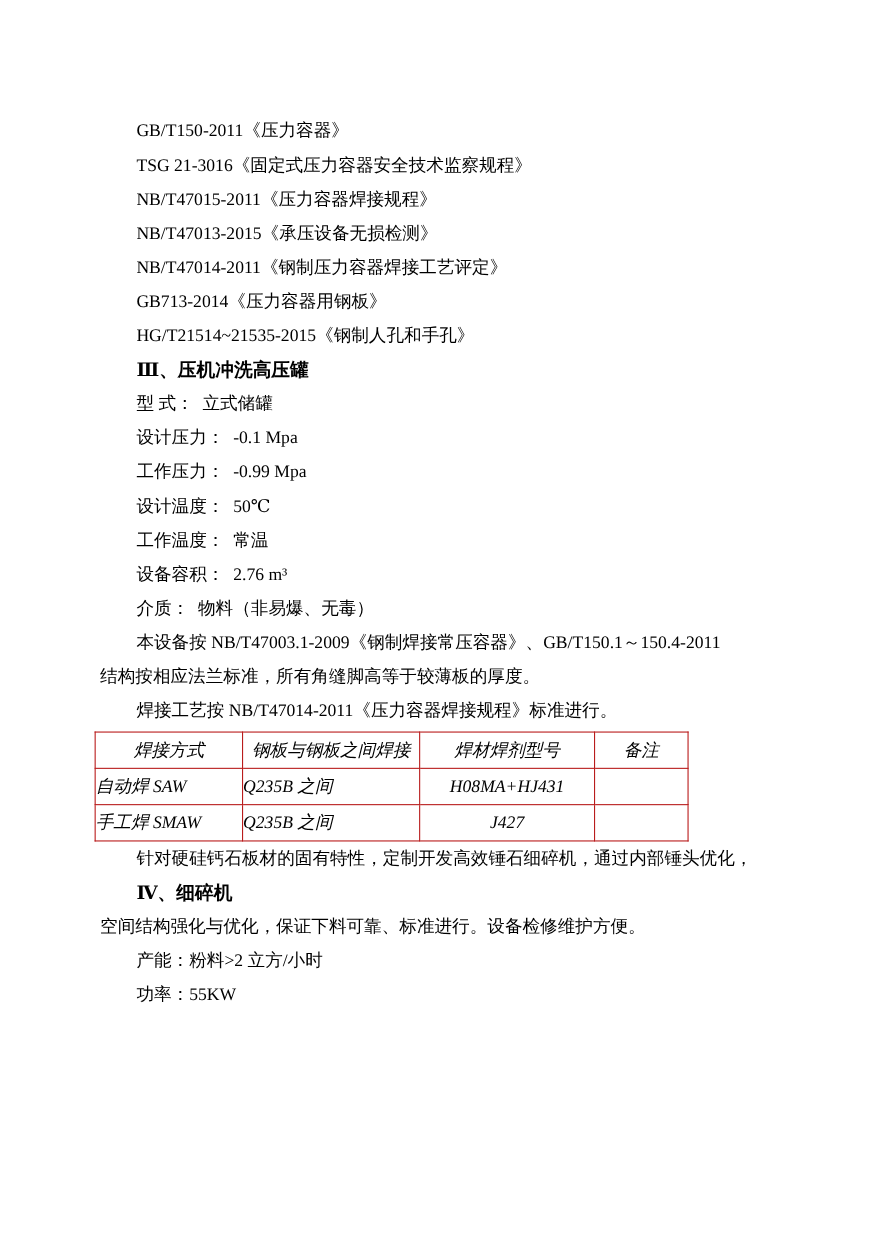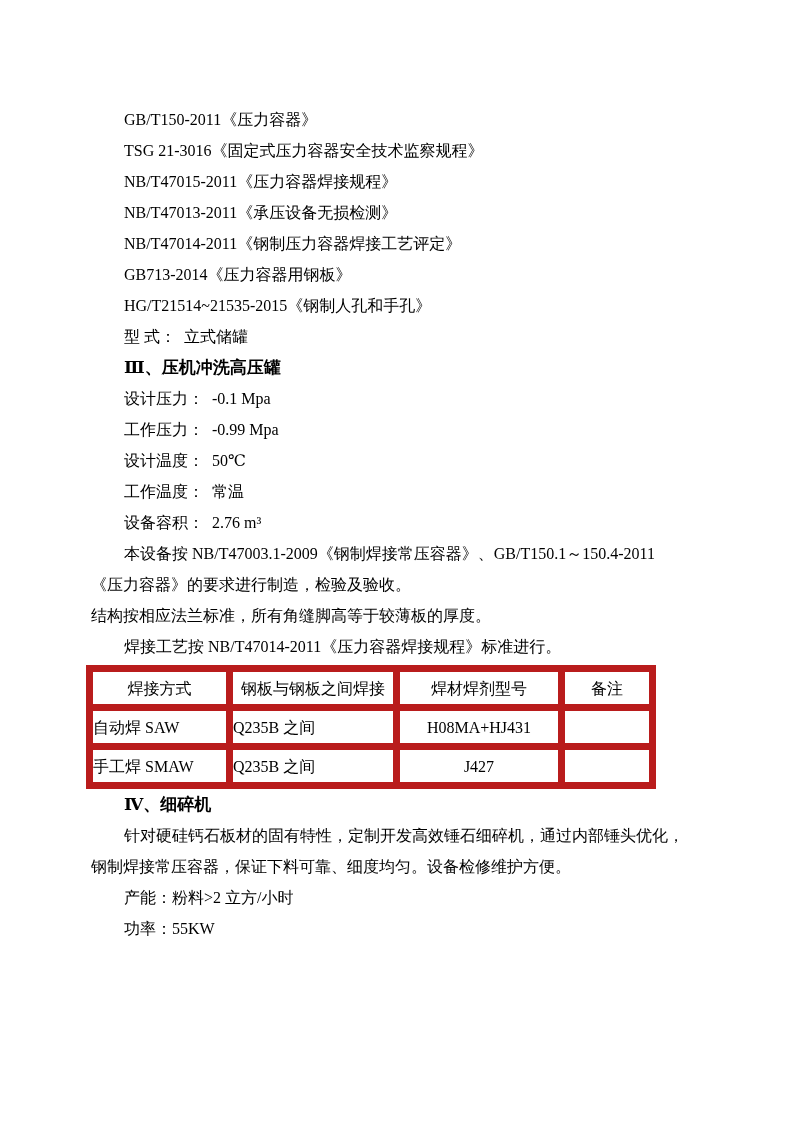--- a/index.html
+++ b/index.html
@@ -37,60 +37,61 @@
     font-size: 17px;
   }
   table.weld {
     border-collapse: collapse;
     table-layout: fixed;
     margin-left: -5px;
     margin-top: 3px;
     width: 535px;
   }
   table.weld td {
-    border: 7px solid #b91c1c;
+    border: 1px solid #b91c1c;
     height: 32px;
     font-size: 16px;
     padding: 0;
     vertical-align: middle;
     white-space: pre;
     overflow: hidden;
+    font-style: italic;
   }
   td.hdr { text-align: center; }
   td.c1 { width: 133px; padding-left: 35px; }
   td.c2 { width: 160px; padding-left: 27px; }
   td.c3 { width: 158px; padding-left: 47px; text-align: center; }
   td.c4 { width: 84px; }
   td.hdr.c1, td.hdr.c2, td.hdr.c3 { padding-left: 0; }
 </style>
 </head>
 <body>
 
 <div class="page">
   <div class="content">
 
     <div class="line indent">GB/T150-2011《压力容器》</div>
     <div class="line indent">TSG 21-3016《固定式压力容器安全技术监察规程》</div>
     <div class="line indent">NB/T47015-2011《压力容器焊接规程》</div>
-    <div class="line indent">NB/T47013-2011《承压设备无损检测》</div>
+    <div class="line indent">NB/T47013-2015《承压设备无损检测》</div>
     <div class="line indent">NB/T47014-2011《钢制压力容器焊接工艺评定》</div>
     <div class="line indent">GB713-2014《压力容器用钢板》</div>
     <div class="line indent">HG/T21514~21535-2015《钢制人孔和手孔》</div>
 
+    <div class="line indent sec-title">Ⅲ、压机冲洗高压罐</div>
+
     <div class="line indent">型 式：  立式储罐</div>
-
-    <div class="line indent sec-title">Ⅲ、压机冲洗高压罐</div>
     <div class="line indent">设计压力：  -0.1 Mpa</div>
     <div class="line indent">工作压力：  -0.99 Mpa</div>
     <div class="line indent">设计温度：  50℃</div>
     <div class="line indent">工作温度：  常温</div>
     <div class="line indent">设备容积：  2.76 m³</div>
+    <div class="line indent">介质：  物料（非易爆、无毒）</div>
 
     <div class="line indent">本设备按 NB/T47003.1-2009《钢制焊接常压容器》、GB/T150.1～150.4-2011</div>
-    <div class="line">《压力容器》的要求进行制造，检验及验收。</div>
     <div class="line">结构按相应法兰标准，所有角缝脚高等于较薄板的厚度。</div>
     <div class="line indent">焊接工艺按 NB/T47014-2011《压力容器焊接规程》标准进行。</div>
 
     <table class="weld">
       <tbody>
           <tr>
         <td class="hdr c1">焊接方式</td>
         <td class="hdr c2">钢板与钢板之间焊接</td>
         <td class="hdr c3">焊材焊剂型号</td>
         <td class="hdr c4">备注</td>
@@ -103,20 +104,20 @@
       </tr>
       <tr>
         <td class="c1">手工焊 SMAW</td>
         <td class="c2">Q235B 之间</td>
         <td class="c3">J427</td>
         <td class="c4"></td>
       </tr>
     </tbody>
       </table>
 
+    <div class="line indent">针对硬硅钙石板材的固有特性，定制开发高效锤石细碎机，通过内部锤头优化，</div>
     <div class="line indent sec-title">Ⅳ、细碎机</div>
-    <div class="line indent">针对硬硅钙石板材的固有特性，定制开发高效锤石细碎机，通过内部锤头优化，</div>
-    <div class="line">钢制焊接常压容器，保证下料可靠、细度均匀。设备检修维护方便。</div>
+    <div class="line">空间结构强化与优化，保证下料可靠、标准进行。设备检修维护方便。</div>
     <div class="line indent">产能：粉料&gt;2 立方/小时</div>
     <div class="line indent">功率：55KW</div>
 
   </div>
 </div>
 
 </body></html>

